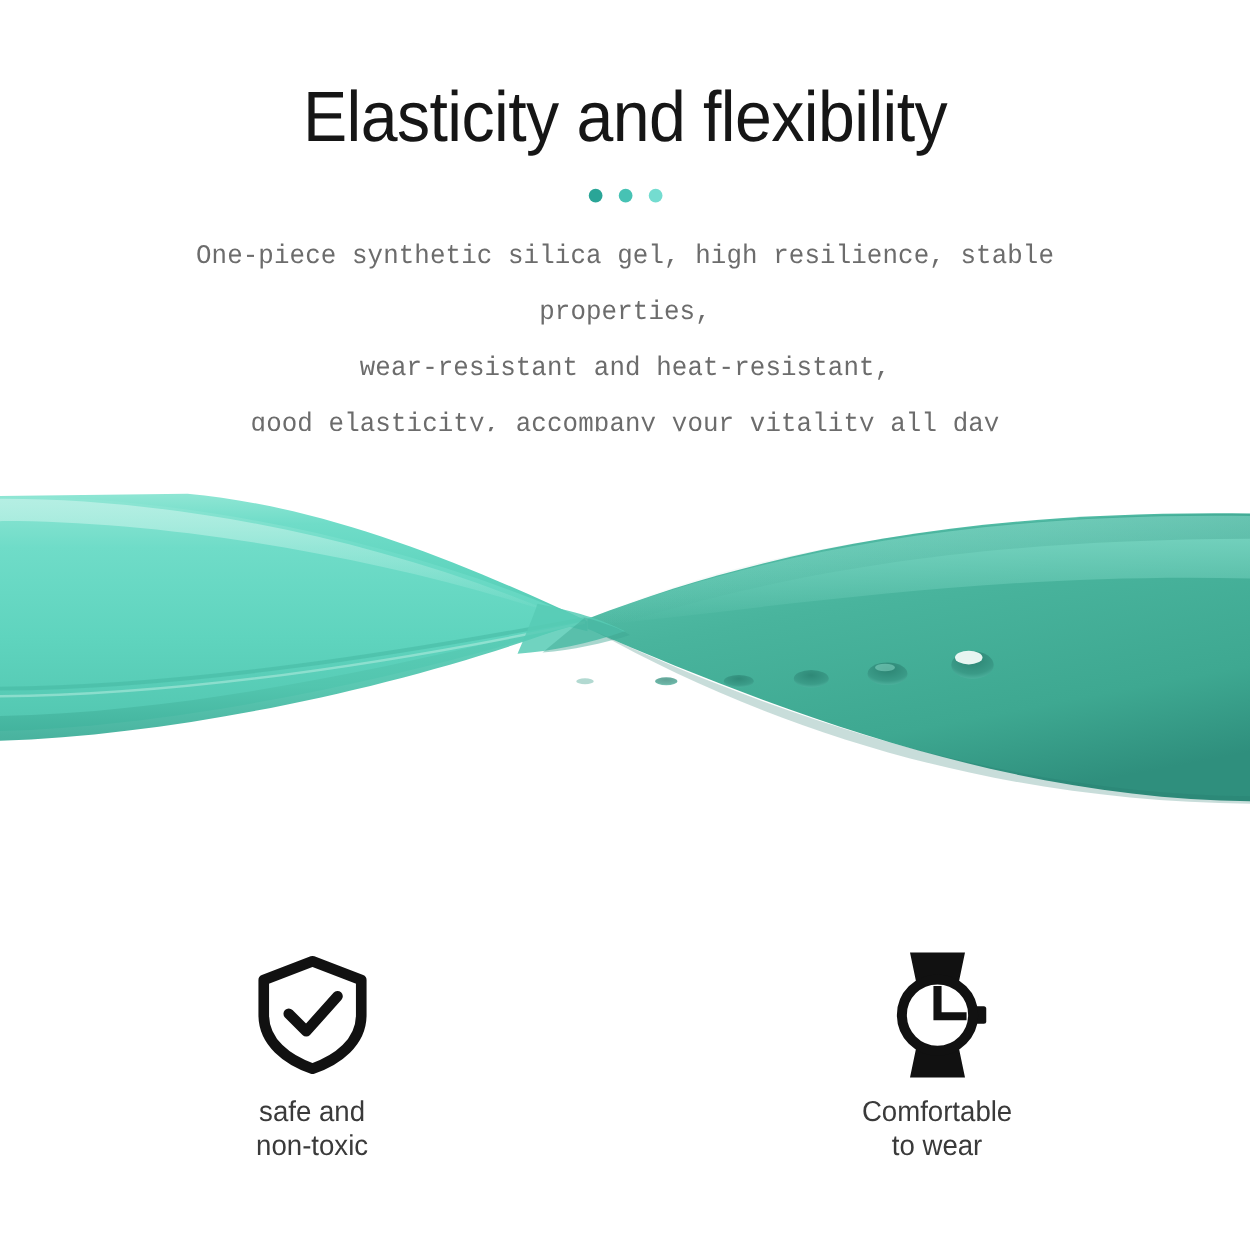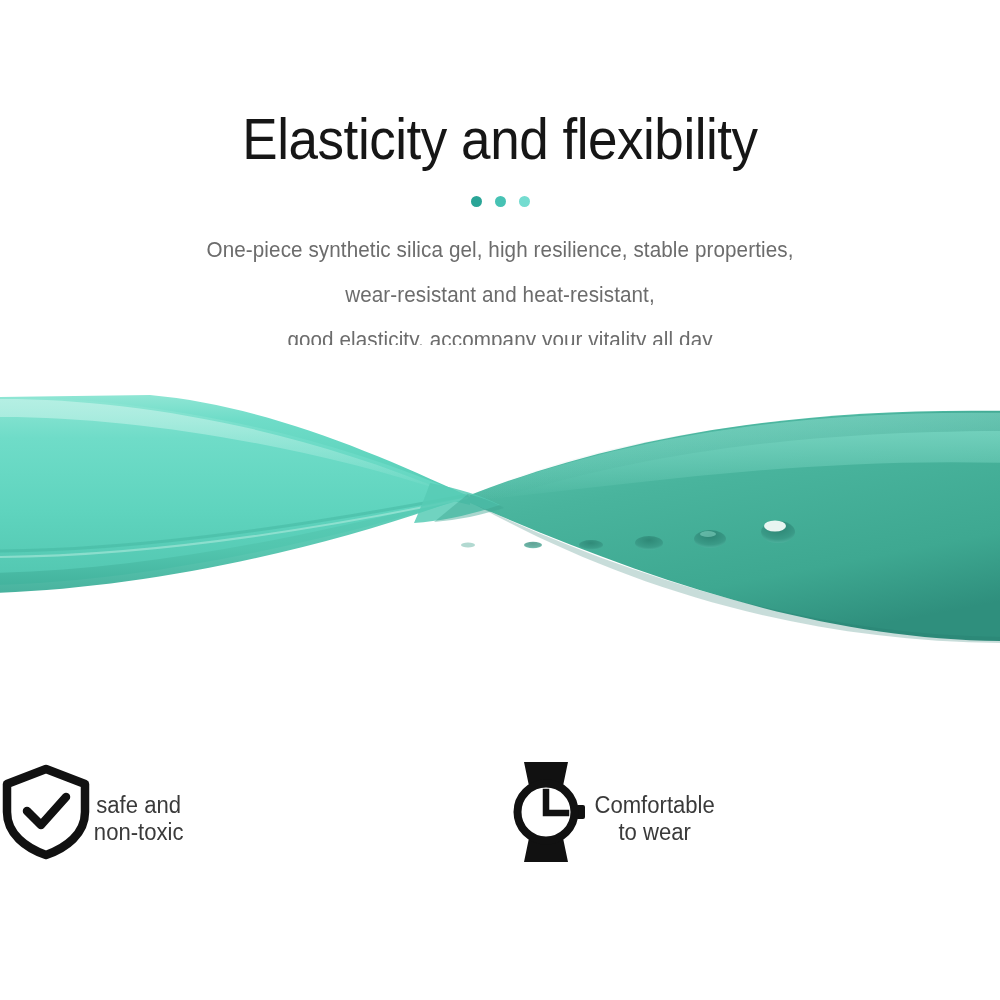--- a/index.html
+++ b/index.html
@@ -22,21 +22,20 @@
     background: #ffffff;
   }
 
   
   .header {
     position: absolute;
     top: 0;
     left: 0;
     width: 1000px;
     text-align: center;
-    margin-top: 45px;
   }
   .headline {
     margin: 0;
     padding-top: 62px;
     font-size: 57px;
     line-height: 1.15;
     font-weight: 400;
     letter-spacing: -0.5px;
     color: #161616;
     font-family: "Liberation Sans", sans-serif;
@@ -53,20 +52,21 @@
   }
   .dot {
     width: 11px;
     height: 11px;
     border-radius: 50%;
     display: block;
   }
   .subcopy {
     margin: 19px auto 0;
     width: 860px;
+    font-family: Liberation Mono, monospace;
   }
   .subline {
     margin: 0;
     font-size: 21.5px;
     line-height: 45px;
     font-weight: 400;
     color: #6c6c6c;
     letter-spacing: 0.1px;
     transform: scaleX(0.96);
   }
@@ -89,21 +89,21 @@
     left: 0;
     top: 762px;
     width: 1000px;
     height: 190px;
     display: flex;
     align-items: flex-start;
   }
   .feature {
     flex: 1 1 0;
     display: flex;
-    flex-direction: row;
+    flex-direction: column;
     align-items: center;
   }
   .feature-icon {
     height: 100px;
     display: flex;
     align-items: center;
     justify-content: center;
   }
   .feature-icon svg { display: block; }
   .feature-label {

